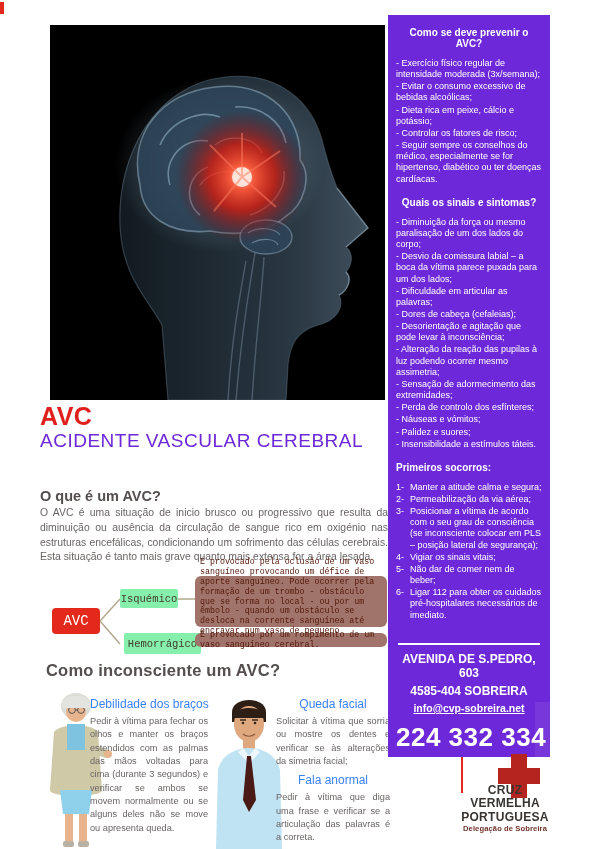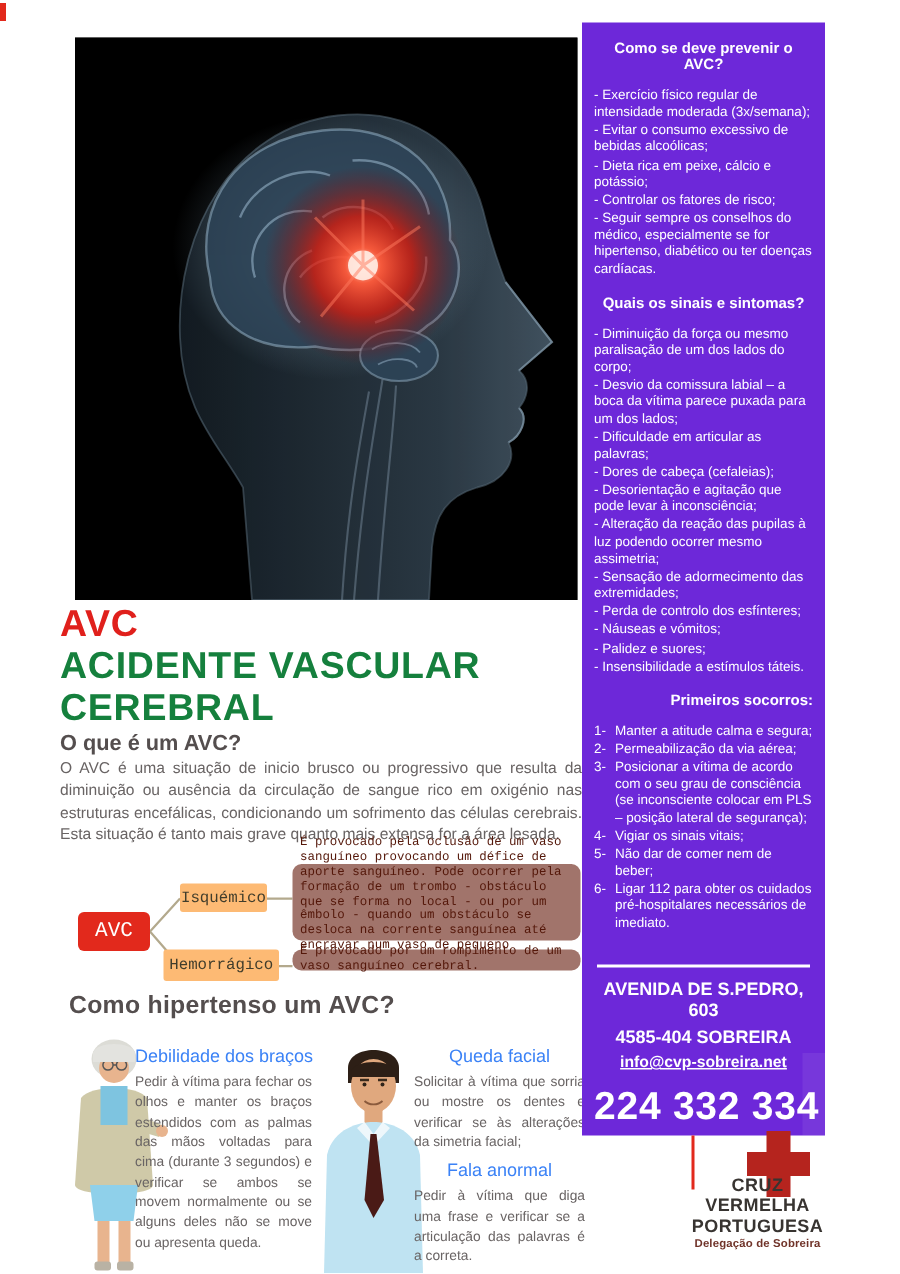--- a/index.html
+++ b/index.html
@@ -9,54 +9,54 @@
 
   
   .corner-mark{left:0;top:2px;width:4px;height:12px;background:#e2291c;}
 
   
   .hero{left:50px;top:25px;width:335px;height:375px;background:#000;}
 
   
   .headline{left:40px;top:402px;width:352px;line-height:1.12;letter-spacing:.5px;}
   .headline .avc{font-size:25px;font-weight:bold;color:#e0201c;}
-  .headline .full{font-size:25px;font-weight:bold;color:#15803d;}
+  .headline .full{font-size:19px;font-weight:normal;color:#6d28d9;}
 
   .what-heading{left:40px;top:488px;font-size:14.5px;font-weight:bold;color:#544e4e;text-align:right;}
   .what-text{left:40px;top:506px;width:348px;font-size:10.4px;color:#696464;
              text-align:justify;line-height:1.42;}
 
   
   .diagram{left:40px;top:572px;width:350px;height:98px;font-family:"Liberation Serif",serif;}
   .dg-box{position:absolute;display:flex;align-items:center;justify-content:center;font-family:Liberation Mono, monospace;}
   .dg-root{left:12px;top:36px;width:48px;height:26px;background:#e2291c;border-radius:4px;
            color:#fff;font-size:14px;}
-  .dg-tan{background:#fdba74;color:#413d2b;font-size:10.5px;border-radius:2px;}
+  .dg-tan{background:#86efac;color:#413d2b;font-size:10.5px;border-radius:2px;}
   .dg-isq{left:80px;top:17px;width:58px;height:19px;}
-  .dg-hem{left:69px;top:61px;width:77px;height:21px;}
+  .dg-hem{left:84px;top:61px;width:77px;height:21px;}
   .dg-call{background:#a1746b;color:#541709;border-radius:6px;font-size:8.3px;line-height:1.18;
            padding:2px 5px;box-sizing:border-box;}
   .dg-call1{left:155px;top:4px;width:192px;height:51px;}
   .dg-call2{left:155px;top:61px;width:192px;height:14px;}
 
   .identify-heading{left:46px;top:661px;font-size:16.5px;font-weight:bold;color:#544e4e;letter-spacing:.2px;}
 
   .id-col{position:absolute;color:#696464;}
   .id-title{font-size:12px;color:#3b82f6;text-align:center;white-space:nowrap;}
   .id-text{font-size:9.2px;text-align:justify;line-height:1.45;margin-top:4px;}
   .col-arms{left:90px;top:697px;width:118px;}
   .col-face{left:276px;top:697px;width:114px;}
   .col-face .id-title2{margin-top:5px;}
 
   
   .sidebar{left:388px;top:15px;width:162px;height:742px;background:#6d28d9;color:#fff;
            box-sizing:border-box;}
   .sb-top{position:absolute;left:0;right:0;top:0;height:644px;padding:12px 8px 0;box-sizing:border-box;overflow:hidden;}
   .sb-h{font-size:10px;font-weight:bold;text-align:center;margin:0 0 9px;}
-  .sb-h.left{text-align:right;}
+  .sb-h.left{text-align:left;}
   .sb-list{list-style:none;margin:0;padding:0;font-size:9px;line-height:1.24;}
   .sb-list li{margin:0 0 1px;}
   .sb-gap{height:11px;}
   .fa-row{display:flex;margin:0 0 1px;font-size:9px;line-height:1.24;}
   .fa-num{width:14px;flex:0 0 14px;}
   .fa-txt{flex:1;}
   .sb-footer{position:absolute;left:8px;right:8px;bottom:4px;text-align:center;}
   .sb-sep{height:2px;background:#fff;margin:0 2px;}
   .sb-addr{font-size:12px;font-weight:bold;margin-top:7px;}
   .sb-addr2{font-size:12px;font-weight:bold;margin-top:4px;}
@@ -140,21 +140,21 @@
     <svg width="350" height="98" viewBox="0 0 350 98" style="position:absolute;left:0;top:0">
       <path d="M60 49 L80 27 M60 49 L80 72 M138 27 L155 27 M141 72 L155 72" stroke="#b3a98d" stroke-width="1.5" fill="none"></path>
     </svg>
     <div class="dg-box dg-root">AVC</div>
     <div class="dg-box dg-tan dg-isq">Isquémico</div>
     <div class="dg-box dg-tan dg-hem">Hemorrágico</div>
     <div class="dg-box dg-call dg-call1">É provocado pela oclusão de um vaso sanguíneo provocando um défice de aporte sanguíneo. Pode ocorrer pela formação de um trombo - obstáculo que se forma no local - ou por um êmbolo - quando um obstáculo se desloca na corrente sanguínea até encravar num vaso de pequeno calibre.</div>
     <div class="dg-box dg-call dg-call2">É provocado por um rompimento de um vaso sanguíneo cerebral.</div>
   </div>
 
-  <div class="abs identify-heading">Como hipertenso um AVC?</div>
+  <div class="abs identify-heading">Como inconsciente um AVC?</div>
 
   <div class="abs" style="left:38px;top:690px;width:74px;height:159px;">
     <svg width="74" height="159" viewBox="0 0 74 159">
       <ellipse cx="38" cy="16" rx="15" ry="13" fill="#dcdcd6"></ellipse>
       <ellipse cx="38" cy="22" rx="10" ry="10" fill="#e8b48e"></ellipse>
       <circle cx="34" cy="20" r="3.4" fill="none" stroke="#555" stroke-width="1"></circle>
       <circle cx="43" cy="20" r="3.4" fill="none" stroke="#555" stroke-width="1"></circle>
       <line x1="37.4" y1="20" x2="39.6" y2="20" stroke="#555" stroke-width="1"></line>
       <path d="M24 12 C26 4 50 4 52 12 L52 18 L24 18 Z" fill="#e3e3df"></path>
       <path d="M16 42 C22 33 54 33 60 42 L64 100 C64 108 12 108 12 100 Z" fill="#cfc9a8"></path>

